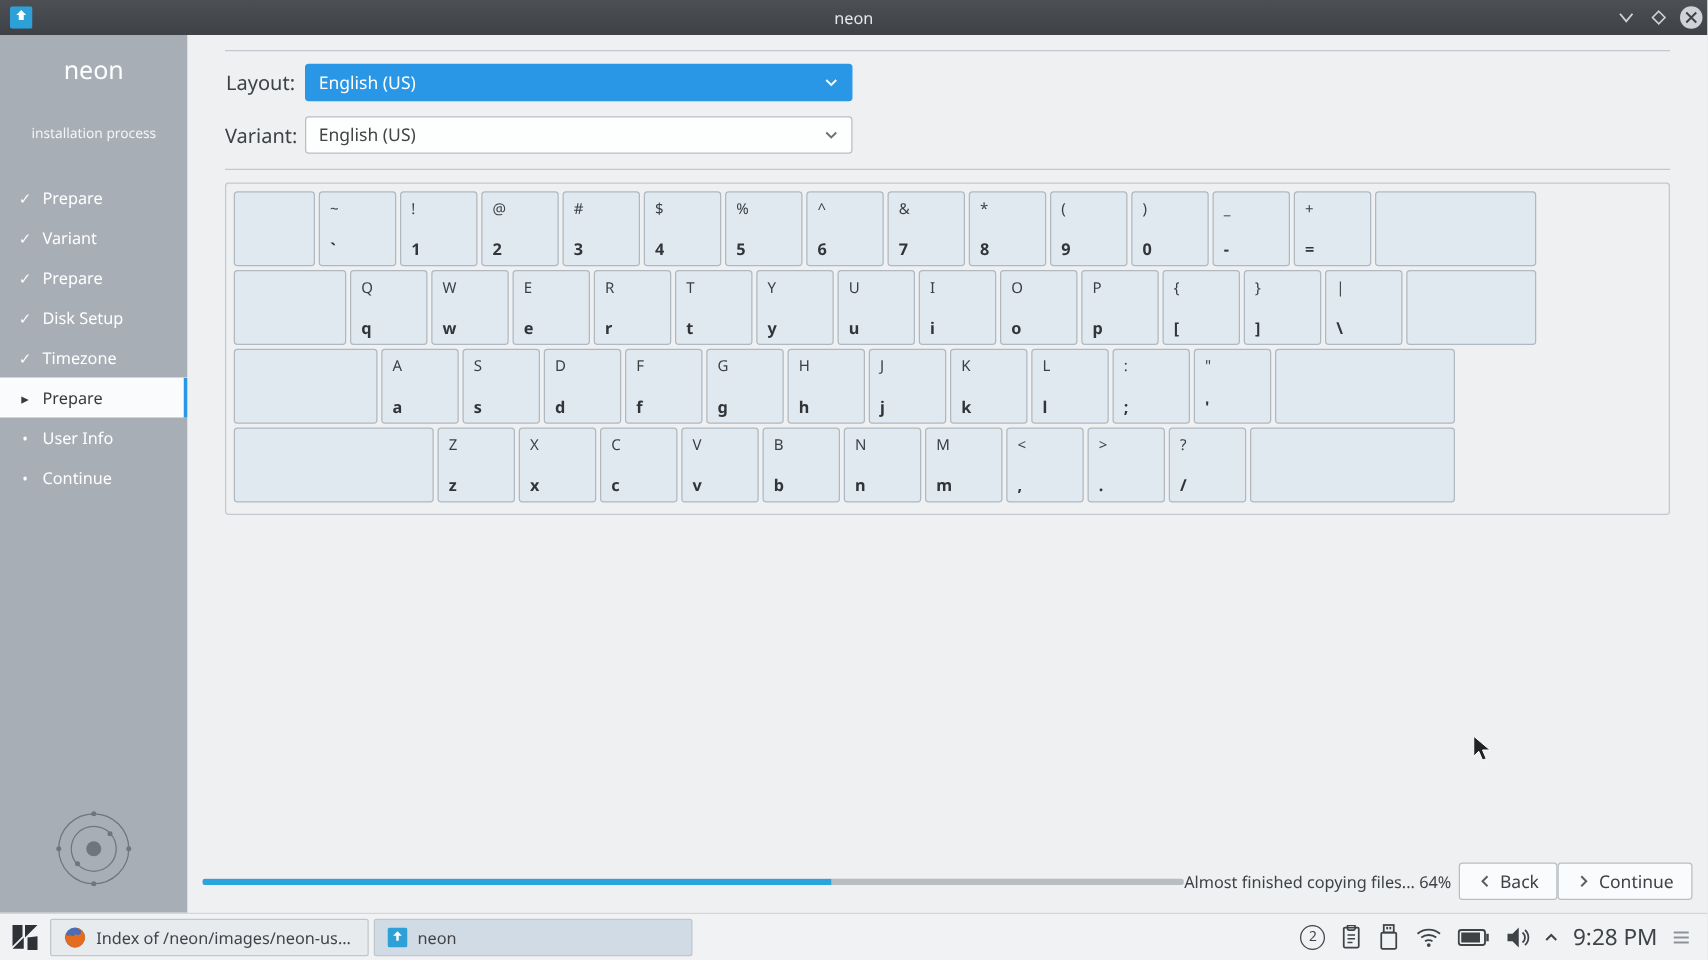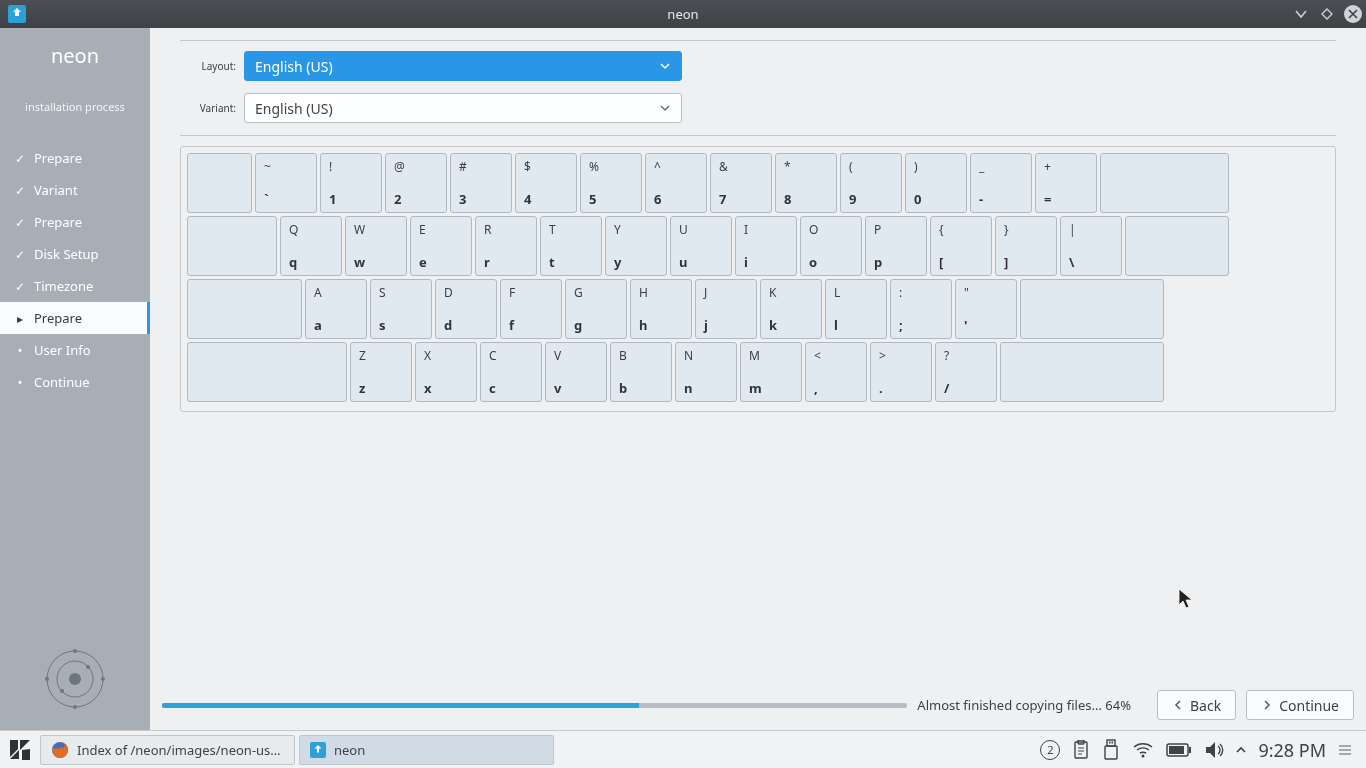--- a/index.html
+++ b/index.html
@@ -20,30 +20,30 @@
 .step{display:flex;align-items:center;gap:8px;padding:7px 14px;font-size:13px;color:#fff;}
 .step .mark{width:12px;text-align:center;font-size:12px;}
 .step.active{background:#fafbfc;color:#383a3c;box-shadow:inset -3px 0 0 #2997e5;}
 .step.active .mark{color:#383a3c;}
 .atom{position:absolute;bottom:20px;left:50%;transform:translateX(-50%);}
 .content{flex:1;background:#eef0f2;padding:12px 30px 0 30px;position:relative;}
 .h1{text-align:center;color:#2ba4dd;font-size:22px;font-weight:600;margin:6px 0 8px;}
 .hr{border:none;border-top:1px solid #c3c8ce;margin-bottom:10px;}
 .lbl{font-size:14px;color:#3e4246;margin-bottom:10px;}
 .formrow{display:flex;align-items:center;margin-bottom:12px;}
-.formrow .flabel{width:56px;text-align:right;margin-right:8px;font-size:10px;color:#3e4246;}
+.formrow .flabel{width:56px;text-align:right;margin-right:8px;font-size:16px;color:#3e4246;}
 .select{width:438px;height:30px;border:1px solid #b9bec4;border-radius:3px;background:#fdfefe;display:flex;align-items:center;padding:0 10px;font-size:14px;color:#444;position:relative;}
 .select.accent{background:#2997e5;border-color:#2997e5;color:#fff;}
 .select .chev{position:absolute;right:10px;}
 .kbwrap{border:1px solid #c3c8ce;border-radius:3px;padding:6px 6px;background:#eef0f2;}
 .krow{display:flex;gap:3px;margin-bottom:3px;}
 .key{height:60px;border:1px solid #b0b8c1;border-radius:3px;background:#e0e9f0;position:relative;flex:0 0 auto;}
 .key .up{position:absolute;top:4px;left:8px;font-size:12px;color:#3b3f43;}
 .key .lo{position:absolute;bottom:4px;left:8px;font-size:13px;font-weight:700;color:#31353a;}
-.footer{position:absolute;left:12px;right:12px;bottom:10px;display:flex;align-items:center;gap:10px;}
+.footer{position:absolute;left:12px;right:12px;bottom:10px;display:flex;align-items:center;}
 .prog{flex:1;height:5px;background:#b8bdc3;border-radius:2px;overflow:hidden;}
 .prog .fill{height:100%;background:#2ba4dd;}
 .status{font-size:13px;color:#3e4246;white-space:nowrap;}
 .btn{height:30px;border:1px solid #b9bec4;border-radius:3px;background:#fafbfc;padding:0 14px;display:flex;align-items:center;gap:6px;font-size:14px;color:#3e4246;}
 
 .taskbar{height:38px;background:#f0f2f4;border-top:1px solid #c7cbd0;display:flex;align-items:center;padding:0 4px;gap:4px;}
 .taskbar .k{width:32px;height:32px;display:flex;align-items:center;justify-content:center;}
 .task{height:30px;border:1px solid #c1c6cc;background:#e8ebee;display:flex;align-items:center;padding:0 10px;gap:8px;font-size:13px;color:#3f4347;border-radius:2px;}
 .task.active{background:#d1dbe6;}
 .tray{margin-left:auto;display:flex;align-items:center;gap:12px;padding-right:10px;color:#3f4347;}

